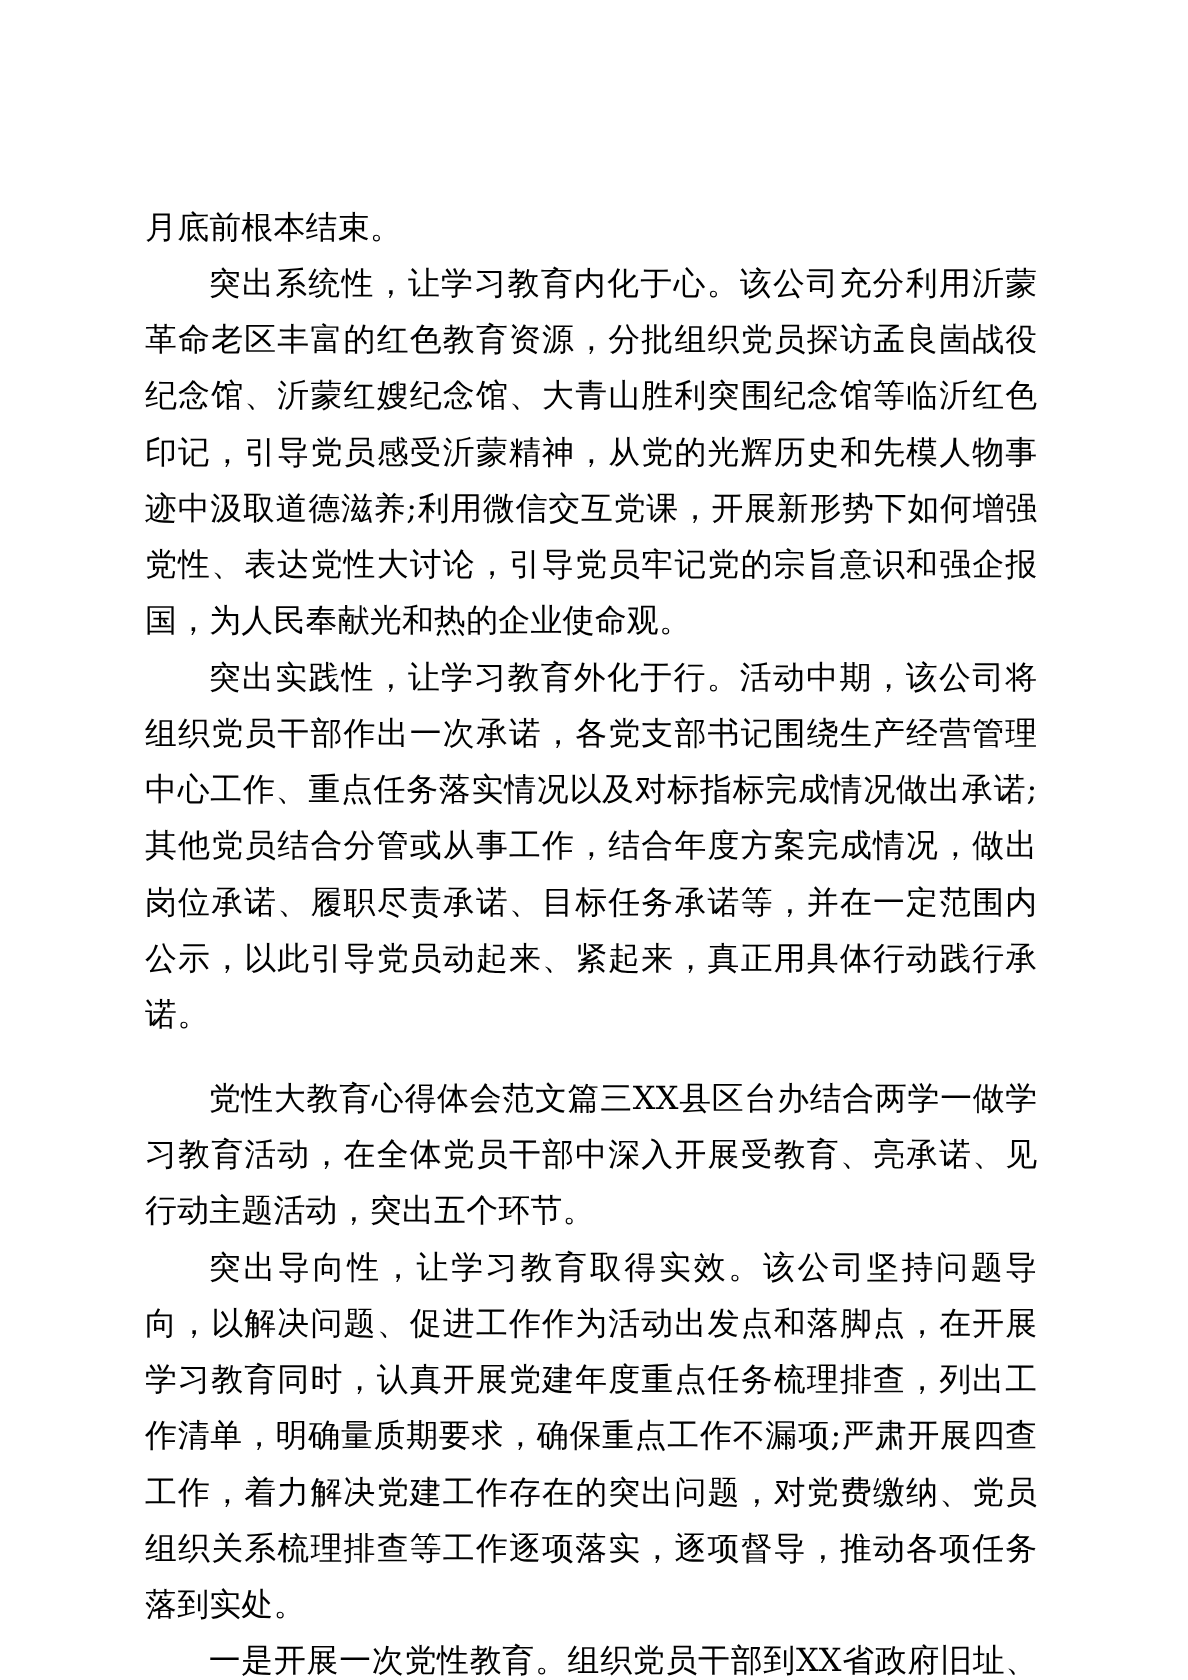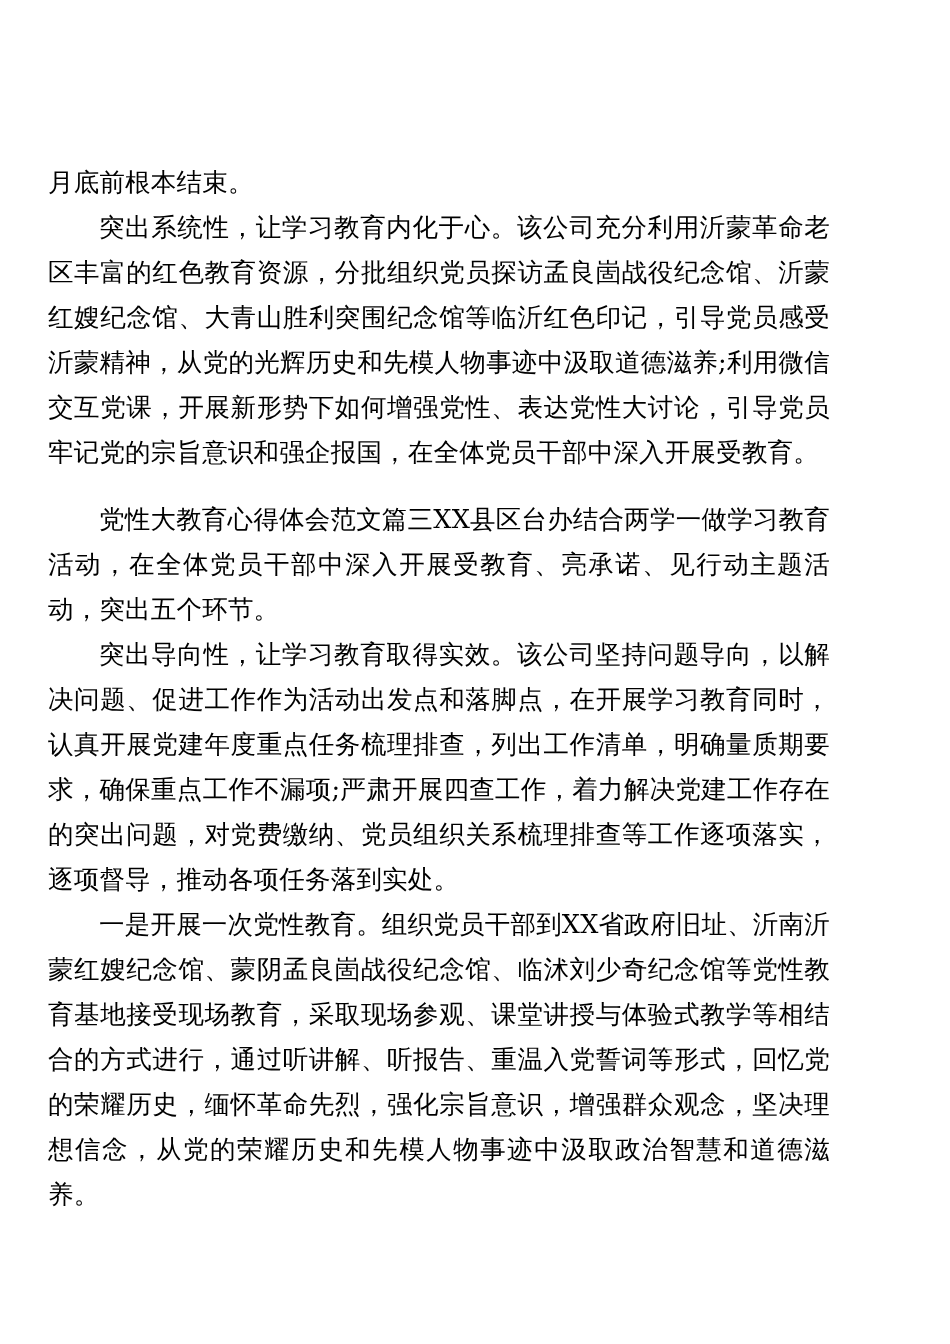--- a/index.html
+++ b/index.html
@@ -13,21 +13,21 @@
     font-family: "DejaVu Serif", "Liberation Serif", serif;
     color: #000000;
     overflow: hidden;
   }
   #page {
     position: relative;
     width: 950px;
     height: 1344px;
     background: #ffffff;
     box-sizing: border-box;
-    padding: 160px 120px 40px 48px;
+    padding: 160px 120px 40px 116px;
   }
   .doc-body {
     font-size: 25.5px;
     line-height: 45px;
     text-align: justify;
     text-justify: inter-ideograph;
     letter-spacing: 0.2px;
   }
   .para {
     margin: 0;
@@ -42,22 +42,23 @@
   }
 </style>
 </head>
 <body>
 
 <div id="page">
   <div class="doc-body">
 
     <p class="para noindent">月底前根本结束。</p>
 
-    <p class="para">突出系统性，让学习教育内化于心。该公司充分利用沂蒙革命老区丰富的红色教育资源，分批组织党员探访孟良崮战役纪念馆、沂蒙红嫂纪念馆、大青山胜利突围纪念馆等临沂红色印记，引导党员感受沂蒙精神，从党的光辉历史和先模人物事迹中汲取道德滋养;利用微信交互党课，开展新形势下如何增强党性、表达党性大讨论，引导党员牢记党的宗旨意识和强企报国，在全体党员干部中深入开展受教育。</p>
+    <p class="para">突出系统性，让学习教育内化于心。该公司充分利用沂蒙革命老区丰富的红色教育资源，分批组织党员探访孟良崮战役纪念馆、沂蒙红嫂纪念馆、大青山胜利突围纪念馆等临沂红色印记，引导党员感受沂蒙精神，从党的光辉历史和先模人物事迹中汲取道德滋养;利用微信交互党课，开展新形势下如何增强党性、表达党性大讨论，引导党员牢记党的宗旨意识和强企报国，为人民奉献光和热的企业使命观。</p>
 
+    <p class="para">突出实践性，让学习教育外化于行。活动中期，该公司将组织党员干部作出一次承诺，各党支部书记围绕生产经营管理中心工作、重点任务落实情况以及对标指标完成情况做出承诺;其他党员结合分管或从事工作，结合年度方案完成情况，做出岗位承诺、履职尽责承诺、目标任务承诺等，并在一定范围内公示，以此引导党员动起来、紧起来，真正用具体行动践行承诺。</p>
 
     <div class="spacer"></div>
 
     <p class="para">党性大教育心得体会范文篇三XX县区台办结合两学一做学习教育活动，在全体党员干部中深入开展受教育、亮承诺、见行动主题活动，突出五个环节。</p>
 
     <p class="para">突出导向性，让学习教育取得实效。该公司坚持问题导向，以解决问题、促进工作作为活动出发点和落脚点，在开展学习教育同时，认真开展党建年度重点任务梳理排查，列出工作清单，明确量质期要求，确保重点工作不漏项;严肃开展四查工作，着力解决党建工作存在的突出问题，对党费缴纳、党员组织关系梳理排查等工作逐项落实，逐项督导，推动各项任务落到实处。</p>
 
     <p class="para">一是开展一次党性教育。组织党员干部到XX省政府旧址、沂南沂蒙红嫂纪念馆、蒙阴孟良崮战役纪念馆、临沭刘少奇纪念馆等党性教育基地接受现场教育，采取现场参观、课堂讲授与体验式教学等相结合的方式进行，通过听讲解、听报告、重温入党誓词等形式，回忆党的荣耀历史，缅怀革命先烈，强化宗旨意识，增强群众观念，坚决理想信念，从党的荣耀历史和先模人物事迹中汲取政治智慧和道德滋养。</p>
 
   </div>

